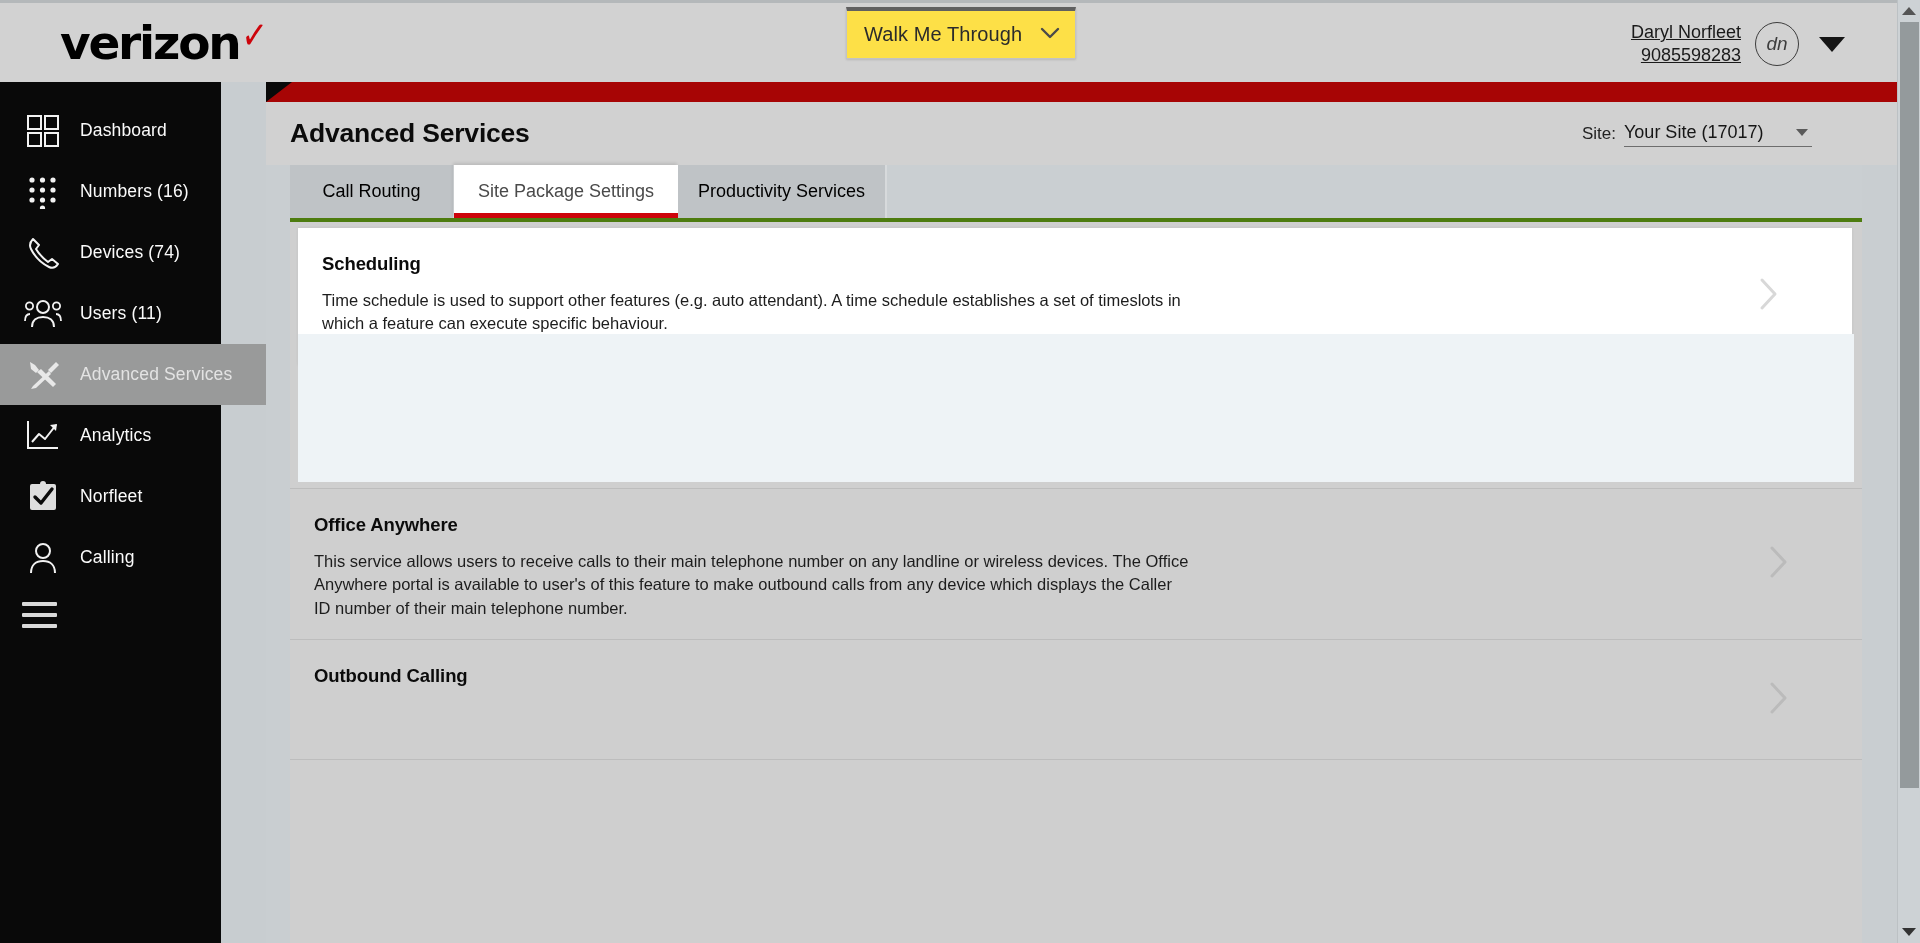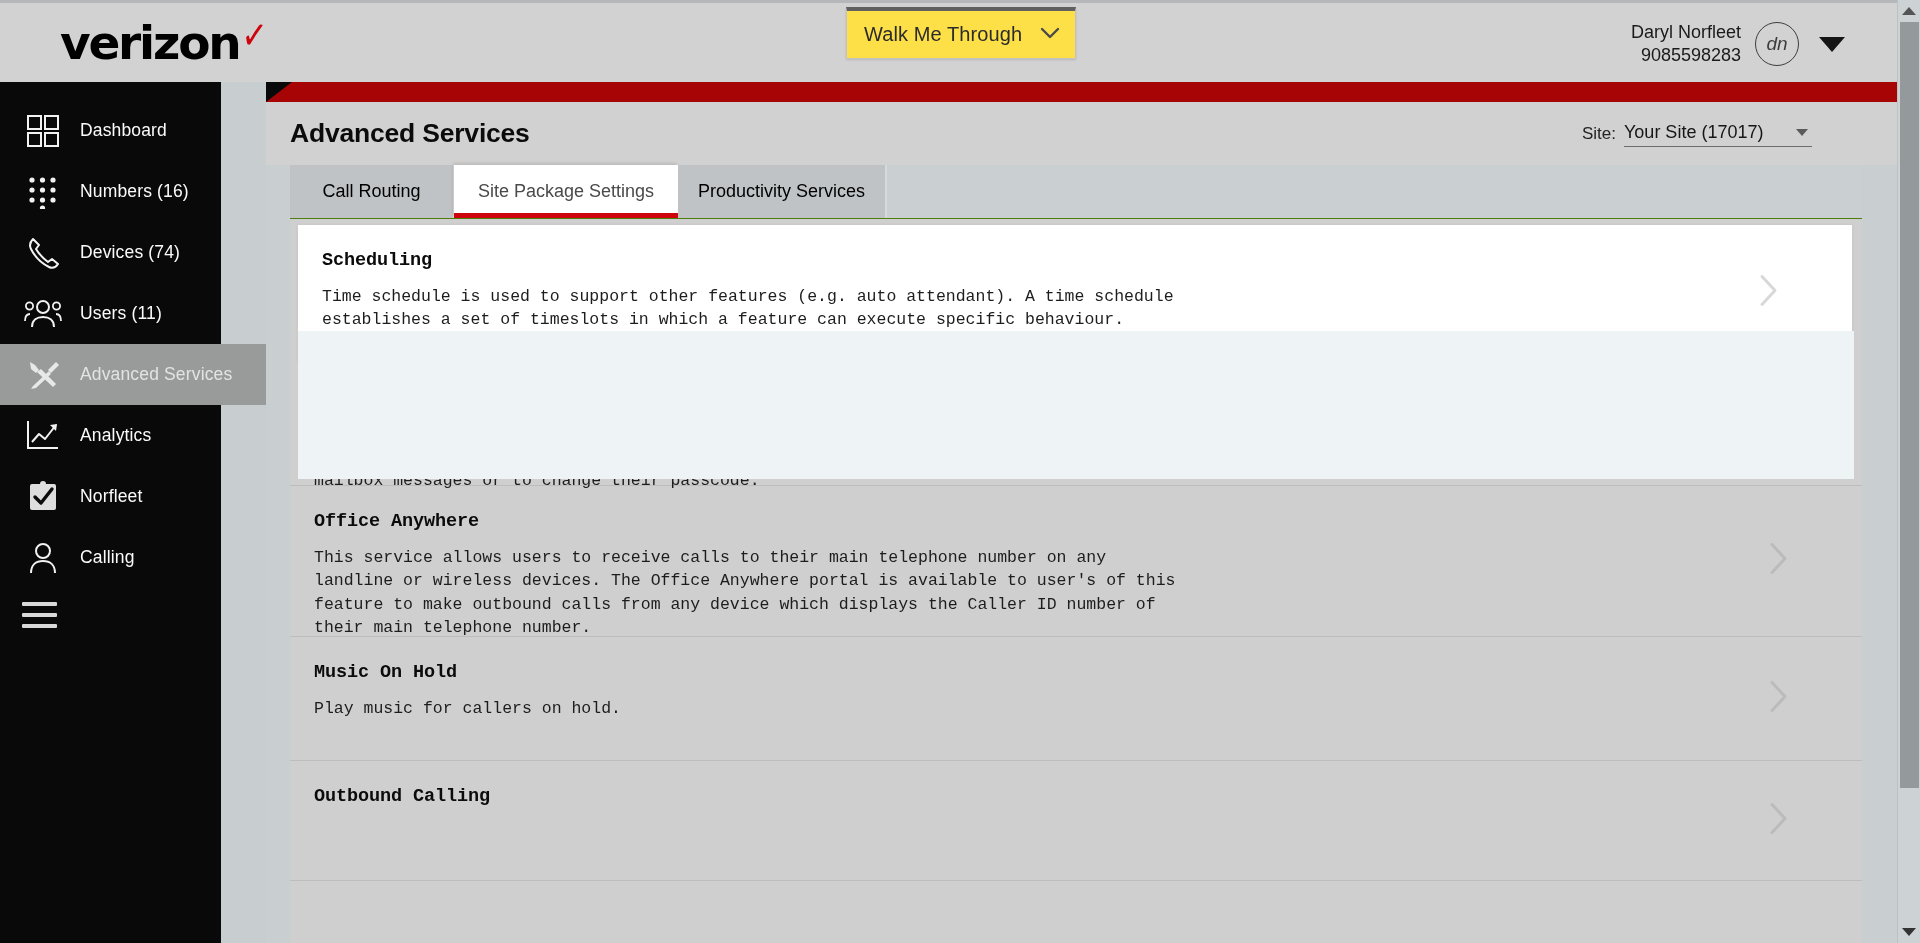--- a/index.html
+++ b/index.html
@@ -45,21 +45,21 @@
     letter-spacing: .1px;
   }
   .wmt-chev { margin-left: 18px; color: #4a4a4a; }
 
   
   .userblock {
     position: absolute; right: 52px; top: 18px;
     display: flex; align-items: center;
   }
   .user-text { text-align: right; line-height: 1.28; margin-right: 14px; }
-  .user-name, .user-phone { font-size: 18px; color: #1a1a1a; font-weight: 400; }
+  .user-name, .user-phone { font-size: 18px; color: #1a1a1a; font-weight: 400; text-decoration: underline; }
   .avatar {
     width: 44px; height: 44px; border-radius: 50%;
     border: 1.6px solid #3d3d3d;
     display: flex; align-items: center; justify-content: center;
     font-style: italic; font-size: 19px; color: #3d3d3d;
   }
   .caret-down {
     margin-left: 20px;
     width: 0; height: 0;
     border-left: 13px solid transparent;
@@ -162,23 +162,22 @@
     content: ""; position: absolute; left: 0; right: 0; bottom: 0;
     height: 5px; background: #cd040b;
   }
   .tab-filler { flex: 1; background: #cacfd2; border-left: 1px solid #d7dadc; }
 
   
   .content {
     position: absolute; left: 24px; top: 116px;
     width: 1572px; height: 725px;
     background: #cfcfcf;
-    border-top: 1px solid #4d7c0f;
+    border-top: 4px solid #4d7c0f;
     overflow: hidden;
-    font-family: Liberation Mono, monospace;
   }
   .highlight-overlay {
     position: absolute; left: 8px; top: 112px;
     width: 1556px; height: 148px;
     background: #eef3f6;
     pointer-events: none;
   }
   .row {
     position: relative;
     padding: 25px 0 0 24px;
@@ -429,29 +428,20 @@
       <div class="row h3">
         <div class="row-title">Office Anywhere</div>
         <div class="row-desc">This service allows users to receive calls to their main telephone number on any landline or wireless devices. The Office Anywhere portal is available to user's of this feature to make outbound calls from any device which displays the Caller ID number of their main telephone number.</div>
         <span class="row-chev">
           <svg width="22" height="34" viewBox="0 0 22 34">
               <path d="M4 3 L17 17 L4 31" fill="none" stroke="#bbbbbb" stroke-width="3" stroke-linecap="round" stroke-linejoin="round"></path>
             </svg>
         </span>
       </div>
 
-      <div class="row h4">
-        <div class="row-title">Music On Hold</div>
-        <div class="row-desc">Play music for callers on hold.</div>
-        <span class="row-chev">
-          <svg width="22" height="34" viewBox="0 0 22 34">
-              <path d="M4 3 L17 17 L4 31" fill="none" stroke="#bbbbbb" stroke-width="3" stroke-linecap="round" stroke-linejoin="round"></path>
-            </svg>
-        </span>
-      </div>
 
       <div class="row h5">
         <div class="row-title">Outbound Calling</div>
         <div class="row-desc"></div>
         <span class="row-chev">
           <svg width="22" height="34" viewBox="0 0 22 34">
               <path d="M4 3 L17 17 L4 31" fill="none" stroke="#bbbbbb" stroke-width="3" stroke-linecap="round" stroke-linejoin="round"></path>
             </svg>
         </span>
       </div>

